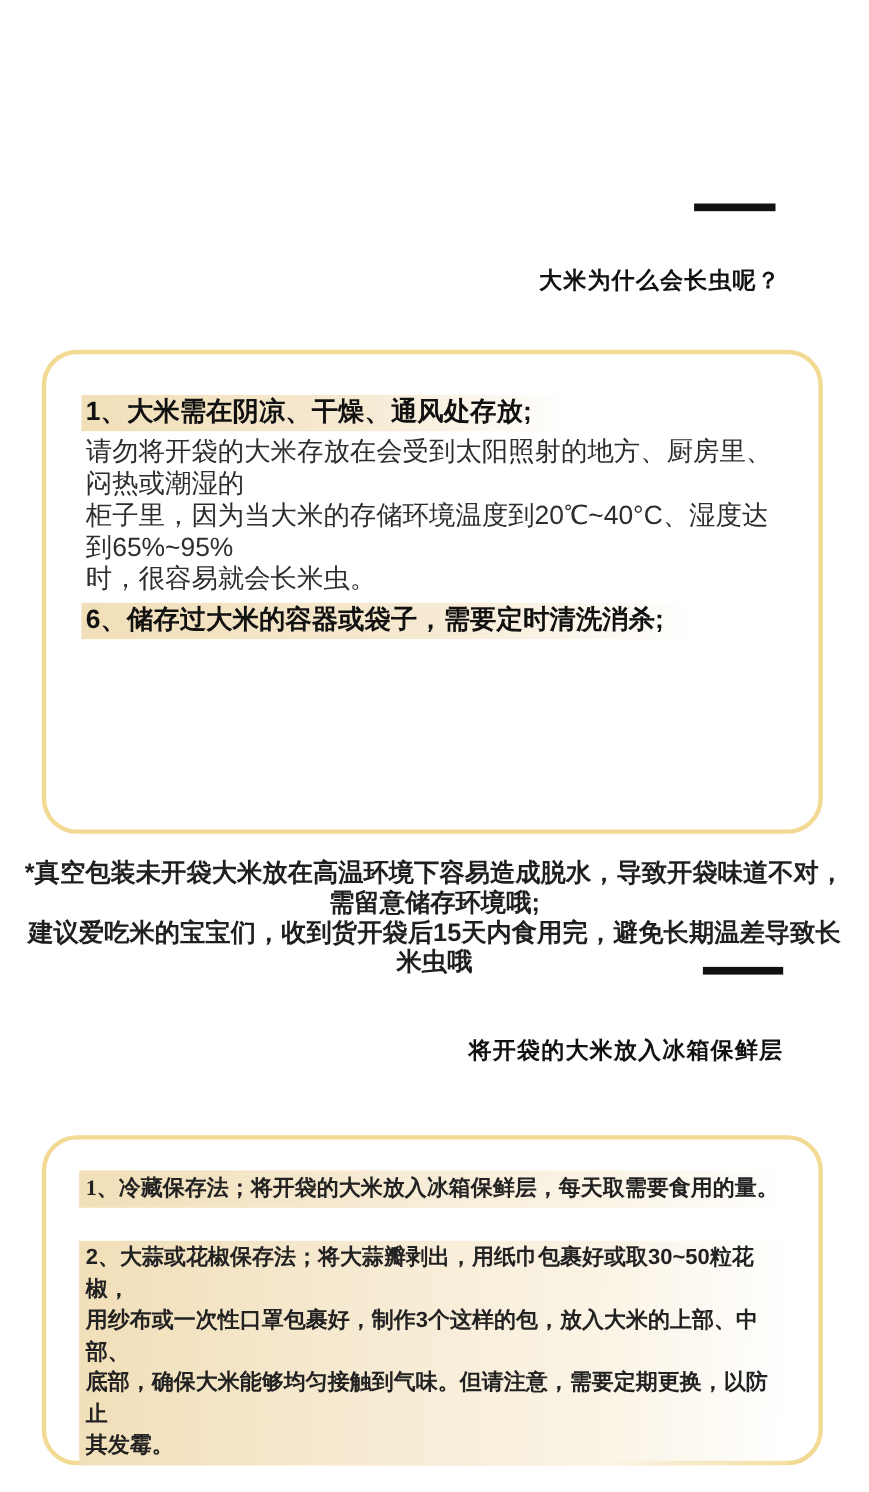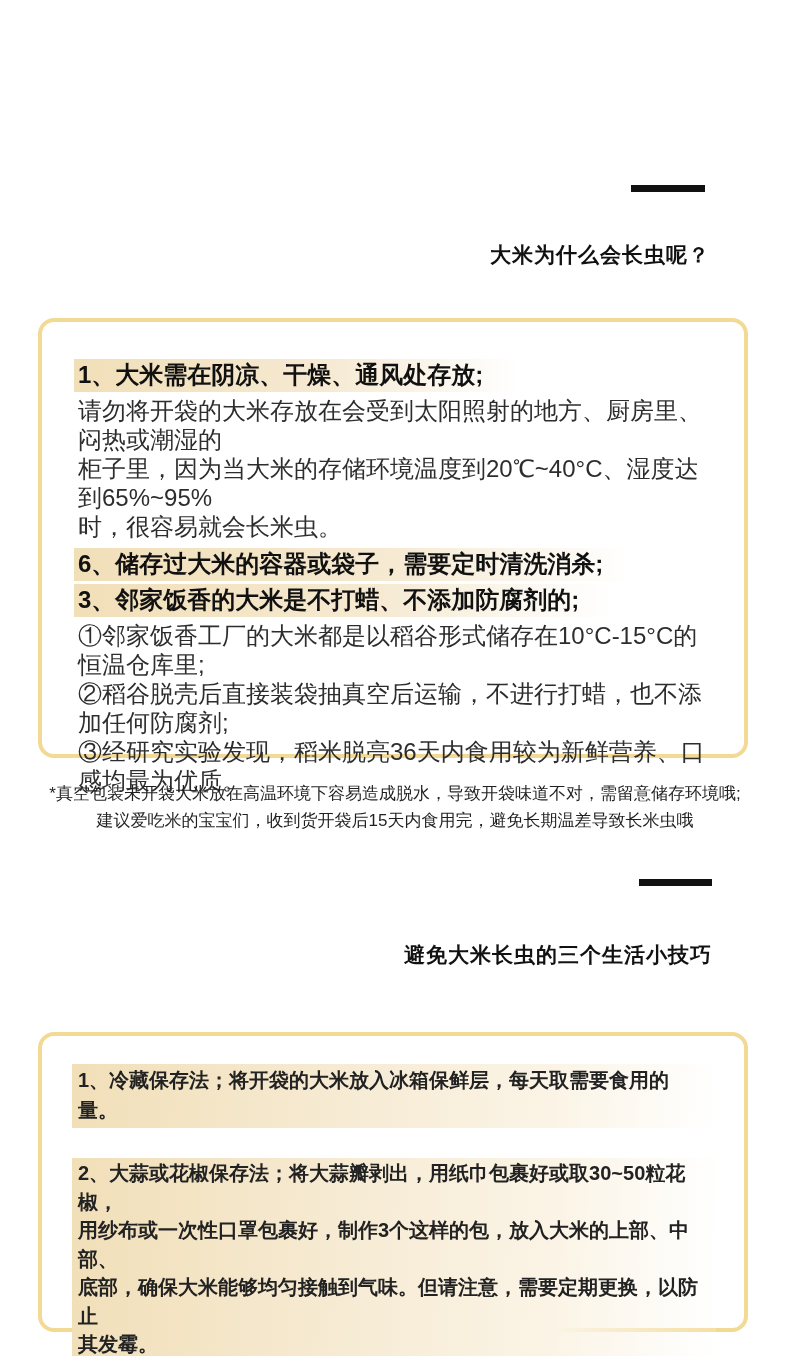--- a/index.html
+++ b/index.html
@@ -48,21 +48,21 @@
   .subtitle-1 { top: 241px; text-align: center; }
   .subtitle-2 { top: 941px; right: 78px; }
 
   
   .tip-card {
     position: absolute;
     left: 38px;
     width: 710px;
     background: #ffffff;
     border: 4px solid var(--card-border, #f2d994);
-    border-radius: 16px;
+    border-radius: 32px;
   }
   .card-1 { top: 318px; height: 440px; padding: 38px 30px 18px 36px; }
   .card-2 { top: 1032px; height: 300px; padding: 28px 28px 16px 36px; }
 
   .tip-item { display: block; }
   .tip-heading {
     font-size: 24px;
     line-height: 30px;
     font-weight: bold;
     color: var(--ink, #111111);
@@ -88,33 +88,33 @@
   .life-tip {
     font-size: 20px;
     line-height: 29px;
     font-weight: 600;
     color: #222222;
     white-space: pre-line;
     background: linear-gradient(92deg, var(--hl-start, #f1dfb8) 0%, #f6ead2 40%, #fbf4e6 75%, rgba(255,255,255,0.15) 100%);
     padding: 1px 8px 3px 6px;
     margin-left: -6px;
   }
-  .life-tip-1 { margin-bottom: 30px; line-height: 30px; }
+  .life-tip-1 { margin-bottom: 30px; line-height: 30px; font-family: Liberation Serif, serif; }
   .life-tip-2 { margin-bottom: 12px; line-height: 28.5px; }
 
   
   .footnote {
     position: absolute;
     top: 780px;
     left: 15px;
     width: 760px;
     text-align: center;
-    font-size: 17px;
+    font-size: 23px;
     line-height: 27px;
-    font-weight: 400;
+    font-weight: 700;
     color: #1f1f1f;
     white-space: pre-line;
   }
 </style>
 </head>
 <body>
 
 <div class="page">
 
 
@@ -125,34 +125,28 @@
   <section class="tip-card card-1">
     <div class="tip-item">
       <h3 class="tip-heading"><span class="hl">1、大米需在阴凉、干燥、通风处存放;</span></h3>
       <p class="tip-body">请勿将开袋的大米存放在会受到太阳照射的地方、厨房里、闷热或潮湿的
 柜子里，因为当大米的存储环境温度到20℃~40°C、湿度达到65%~95%
 时，很容易就会长米虫。</p>
     </div>
     <div class="tip-item">
       <h3 class="tip-heading"><span class="hl">6、储存过大米的容器或袋子，需要定时清洗消杀;</span></h3>
     </div>
-    <div class="tip-item">
-      <h3 class="tip-heading"><span class="hl">3、邻家饭香的大米是不打蜡、不添加防腐剂的;</span></h3>
-      <p class="tip-body last">①邻家饭香工厂的大米都是以稻谷形式储存在10°C-15°C的恒温仓库里;
-②稻谷脱壳后直接装袋抽真空后运输，不进行打蜡，也不添加任何防腐剂;
-③经研究实验发现，稻米脱亮36天内食用较为新鲜营养、口感均最为优质。</p>
-    </div>
   </section>
 
   <p class="footnote">*真空包装未开袋大米放在高温环境下容易造成脱水，导致开袋味道不对，需留意储存环境哦;
 建议爱吃米的宝宝们，收到货开袋后15天内食用完，避免长期温差导致长米虫哦</p>
 
   <div class="divider divider-2"></div>
 
-  <h2 class="section-subtitle subtitle-2">避免大米长虫的三个生活小技巧</h2>
+  <h2 class="section-subtitle subtitle-2">将开袋的大米放入冰箱保鲜层</h2>
 
   <section class="tip-card card-2">
     <p class="life-tip life-tip-1">1、冷藏保存法；将开袋的大米放入冰箱保鲜层，每天取需要食用的量。</p>
     <p class="life-tip life-tip-2">2、大蒜或花椒保存法；将大蒜瓣剥出，用纸巾包裹好或取30~50粒花椒，
 用纱布或一次性口罩包裹好，制作3个这样的包，放入大米的上部、中部、
 底部，确保大米能够均匀接触到气味。但请注意，需要定期更换，以防止
 其发霉。</p>
 
   </section>
 

